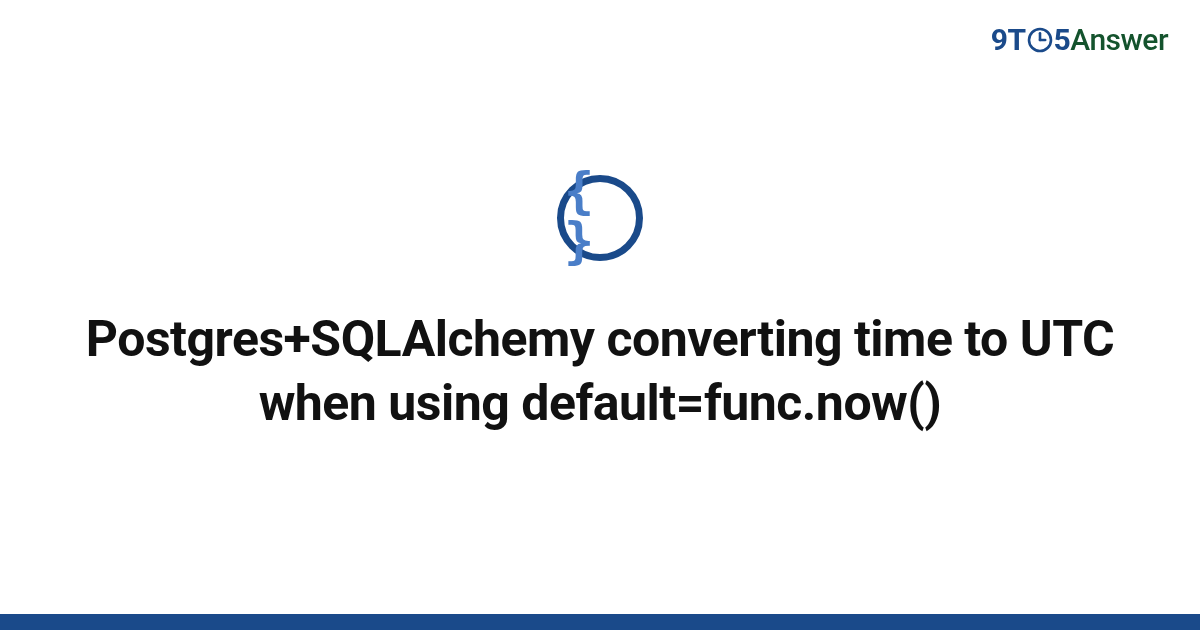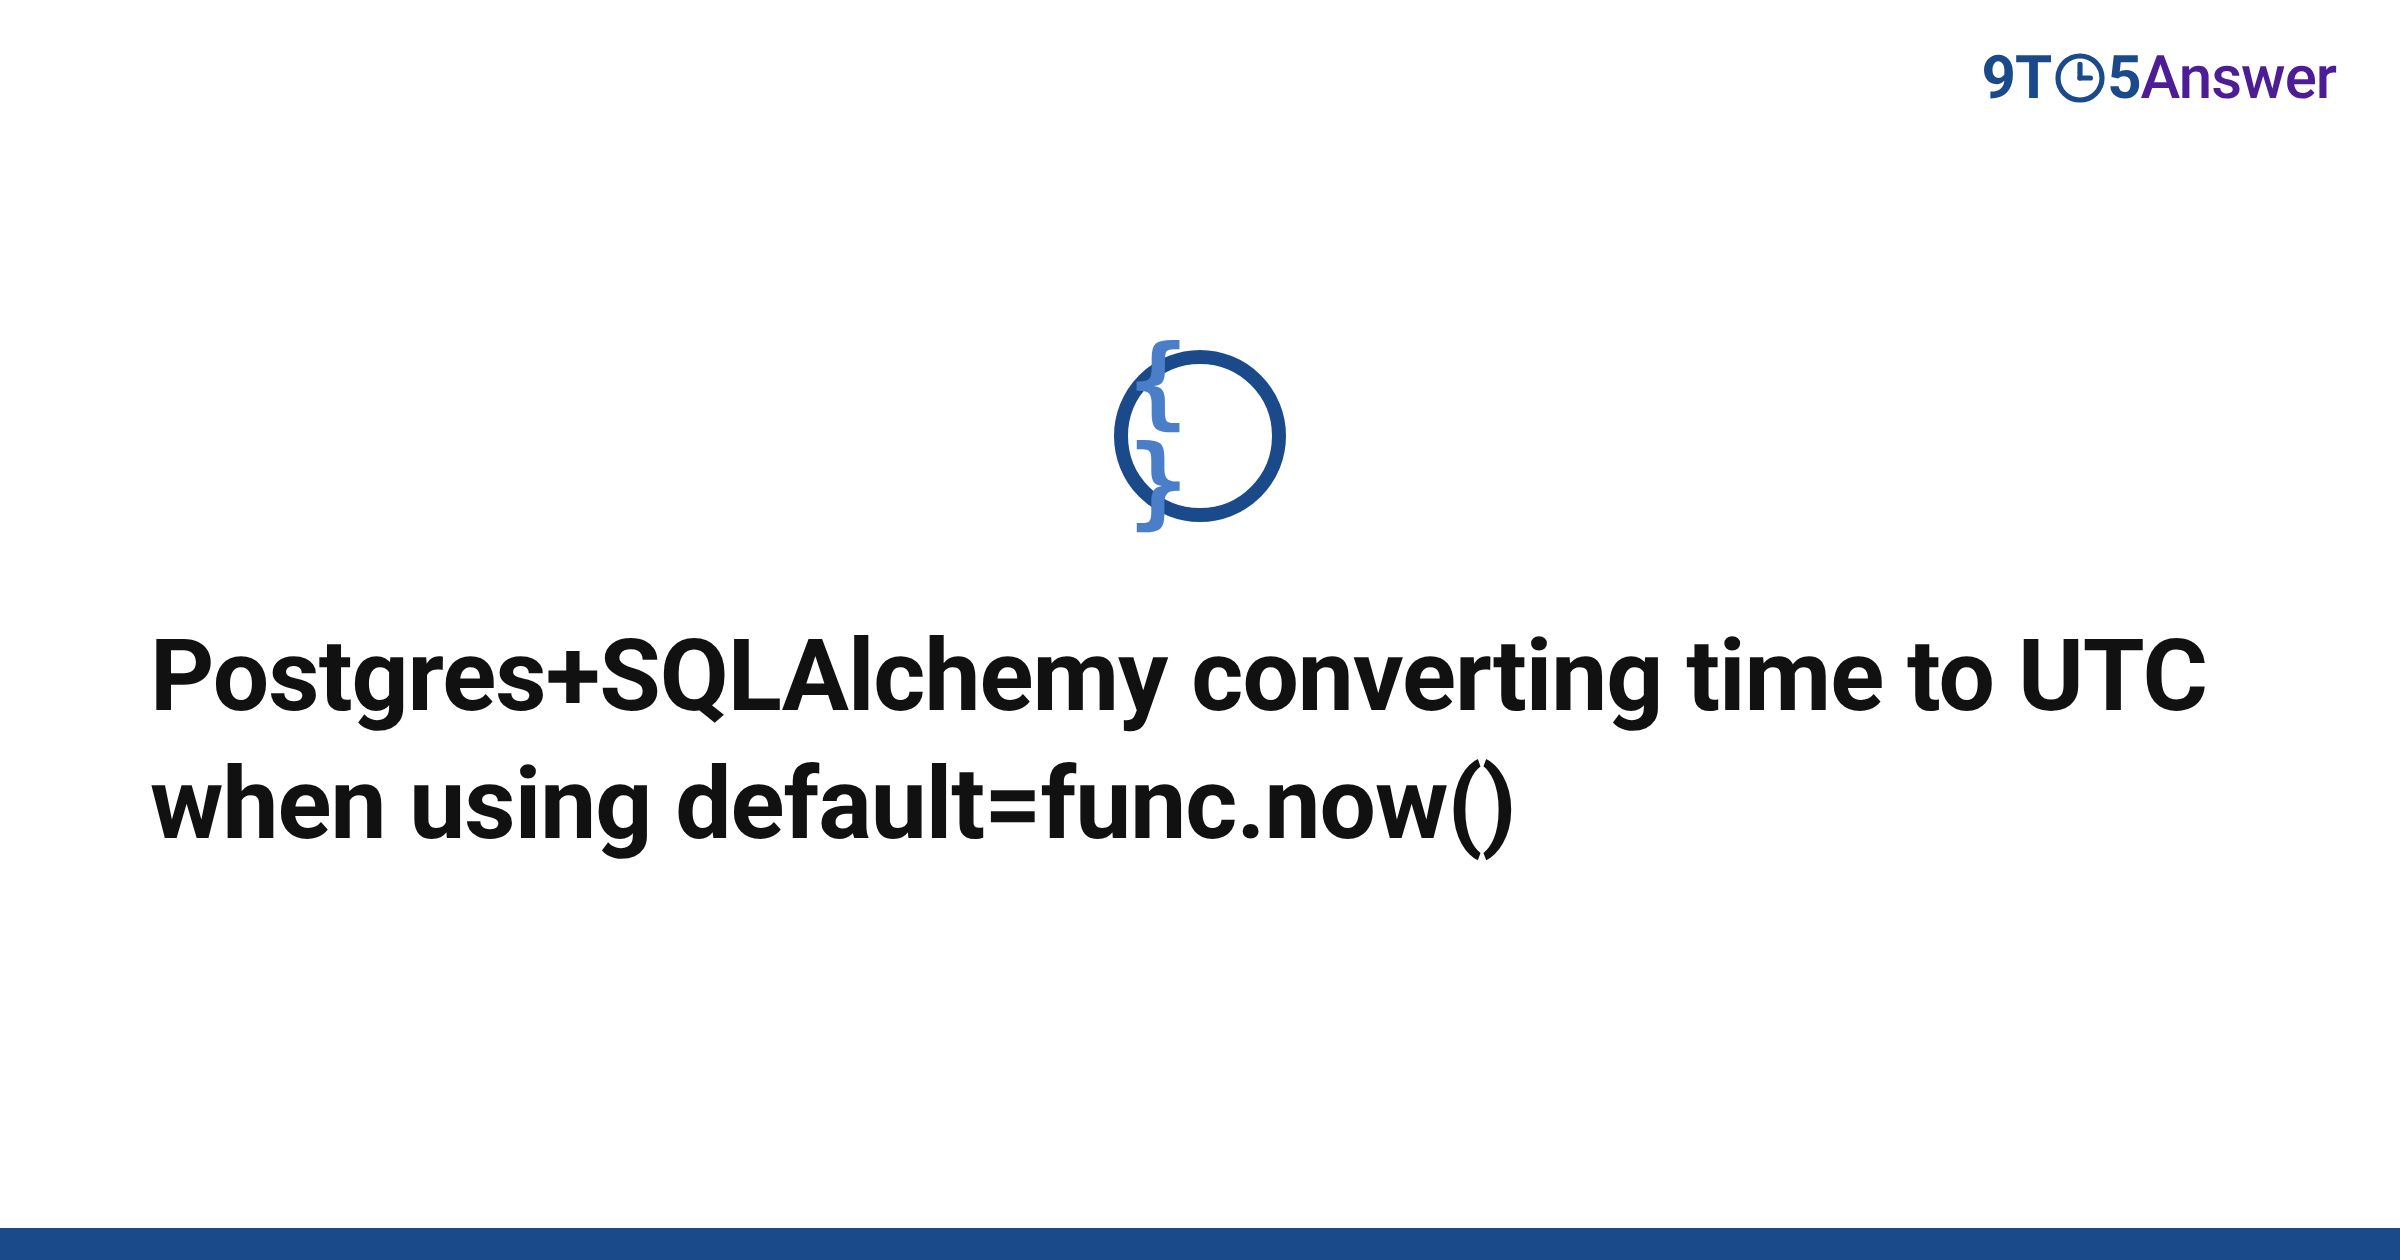--- a/index.html
+++ b/index.html
@@ -13,21 +13,21 @@
     position: absolute;
     top: 22px;
     right: 32px;
     font-size: 30px;
     font-weight: 600;
     letter-spacing: -0.5px;
   }
   .logo .nine { color: #1a4a8a; font-weight: 700; }
   .logo .t { color: #1a4a8a; font-weight: 700; }
   .logo .five { color: #1a4a8a; font-weight: 700; }
-  .logo .answer { color: #4c1d95; font-weight: 500; }
+  .logo .answer { color: #14532d; font-weight: 500; }
   .logo .clock {
     display: inline-flex;
     align-items: center;
     justify-content: center;
     vertical-align: -3px;
     margin: 0 1px;
   }
   .hero {
     position: absolute;
     top: 0; left: 0; right: 0; bottom: 0;
@@ -54,21 +54,21 @@
     color: #4a7ec8;
     letter-spacing: 3px;
     line-height: 1;
     font-family: Consolas, Menlo, monospace;
     transform: translateY(-2px);
   }
   .title {
     font-size: 50px;
     font-weight: 700;
     color: #111;
-    text-align: left;
+    text-align: center;
     line-height: 1.28;
     max-width: 1050px;
     letter-spacing: -0.5px;
   }
   .footer-bar {
     position: absolute;
     left: 0; right: 0; bottom: 0;
     height: 16px;
     background: #1a4a8a;
   }

